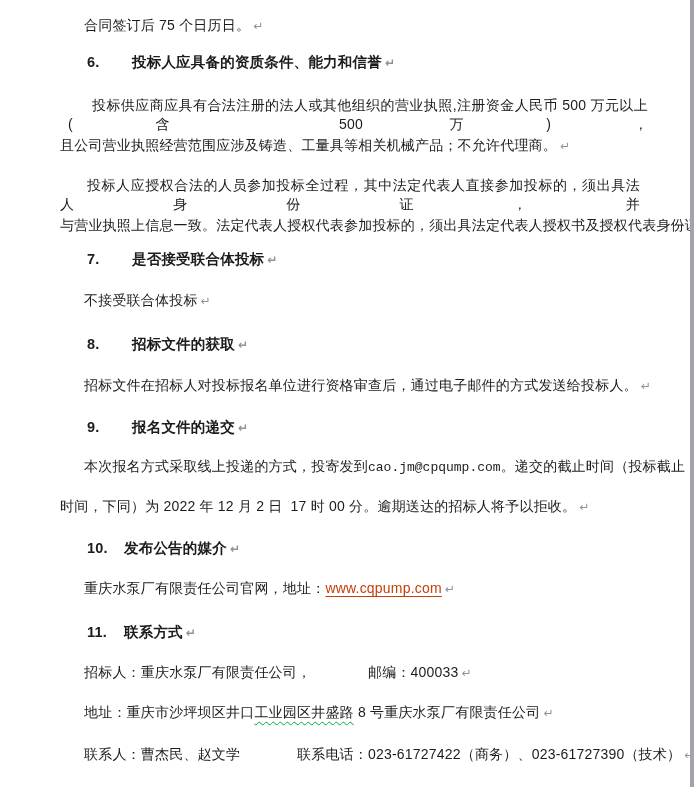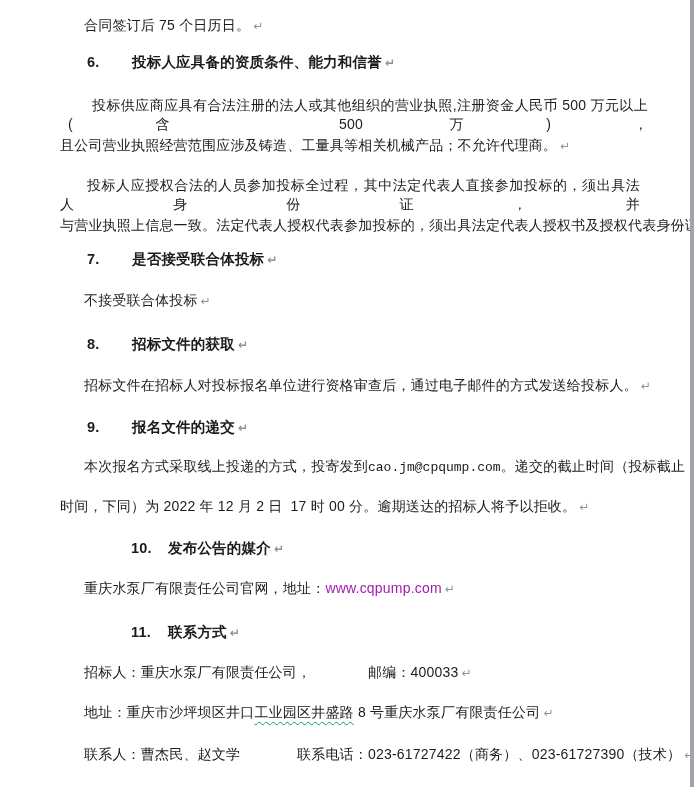--- a/index.html
+++ b/index.html
@@ -23,42 +23,43 @@
     white-space:pre;
     color:#1c1c1c;
     letter-spacing:0.2px;
   }
   .heading{
     font-weight:bold;
     font-size:14.5px;
   }
   .hnum{display:inline-block;}
   .hnum.w1{width:45px;}
-  .hnum.w2{width:37px;margin-left:44px;}
+  .hnum.w2{width:37px;}
   .justified{
     white-space:normal;
     width:580px;
     text-align:justify;
     text-align-last:justify;
     text-indent:24px;
   }
   .pilcrow{
     color:#8e939b;
     font-size:12px;
     margin-left:3px;
     letter-spacing:0;
   }
   .email{
     font-family:"Liberation Mono","DejaVu Sans Mono",monospace;
     font-size:13px;
     letter-spacing:0px;
   }
   .weblink{
+    text-decoration:underline;
     text-underline-offset:3px;
-    color:#a21caf;
+    color:#c2410c;
     cursor:pointer;
   }
   .wavy{
     text-decoration:underline wavy #00a651;
     text-decoration-thickness:1px;
     text-underline-offset:4px;
     text-decoration-skip-ink:none;
   }
 </style>
 </head>

